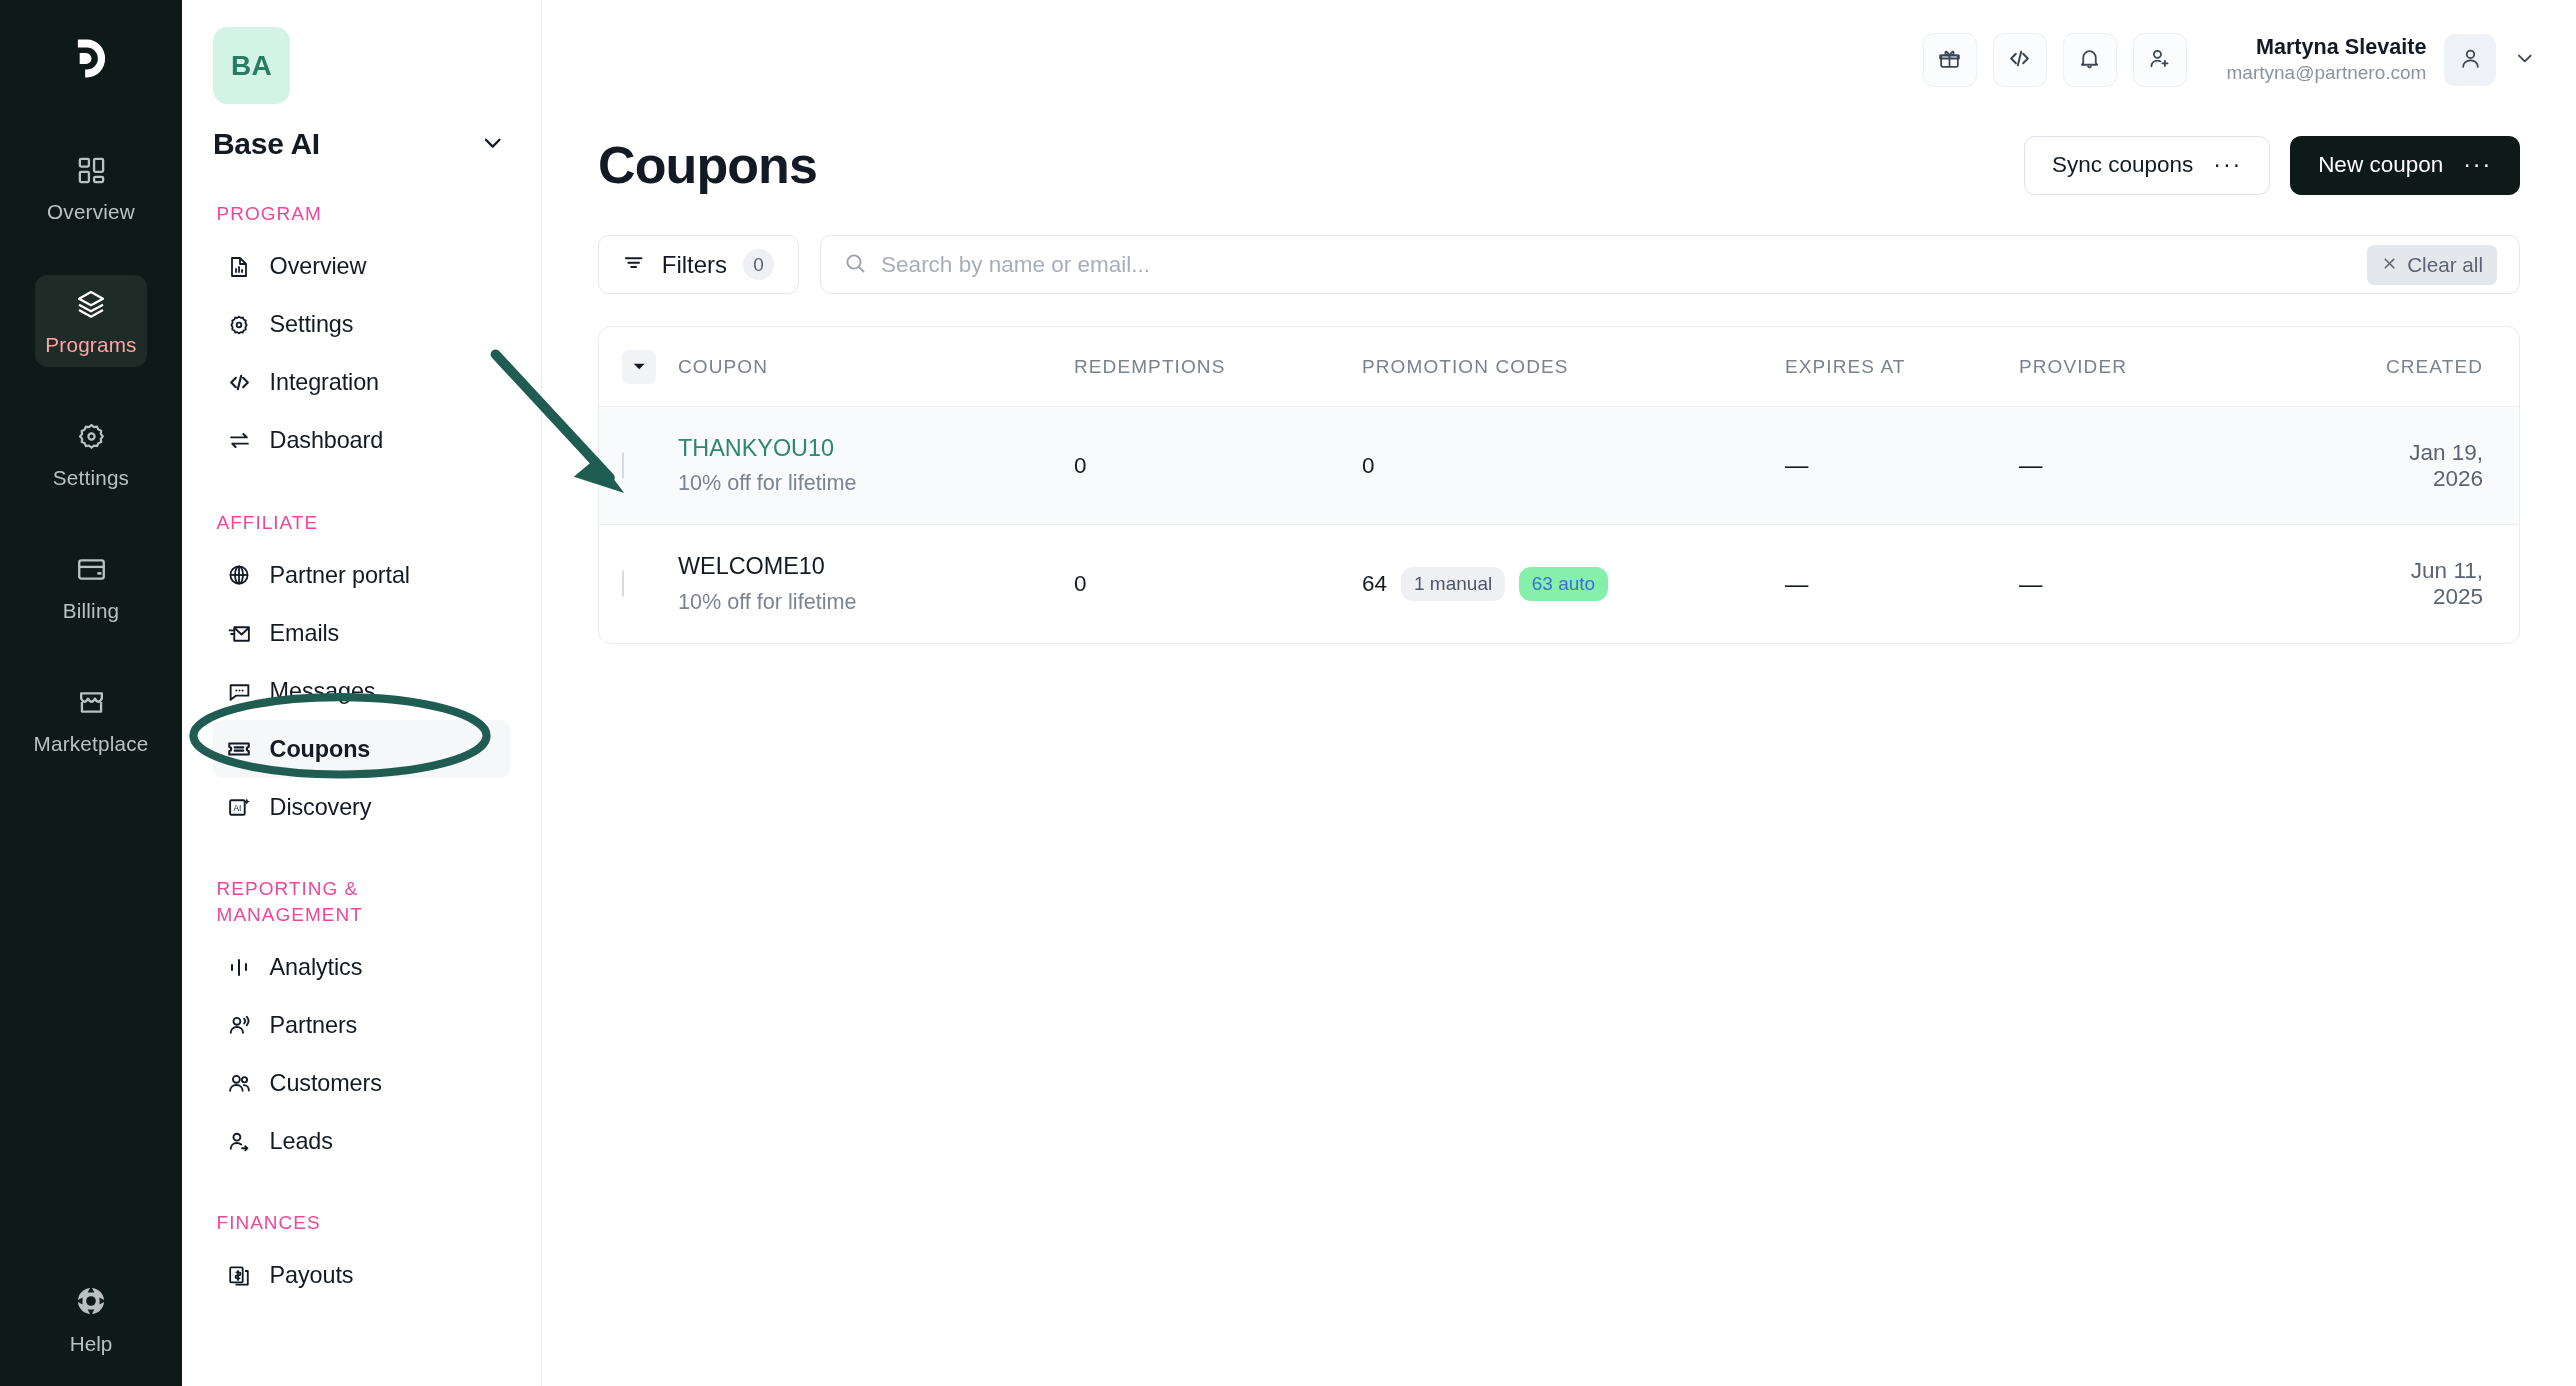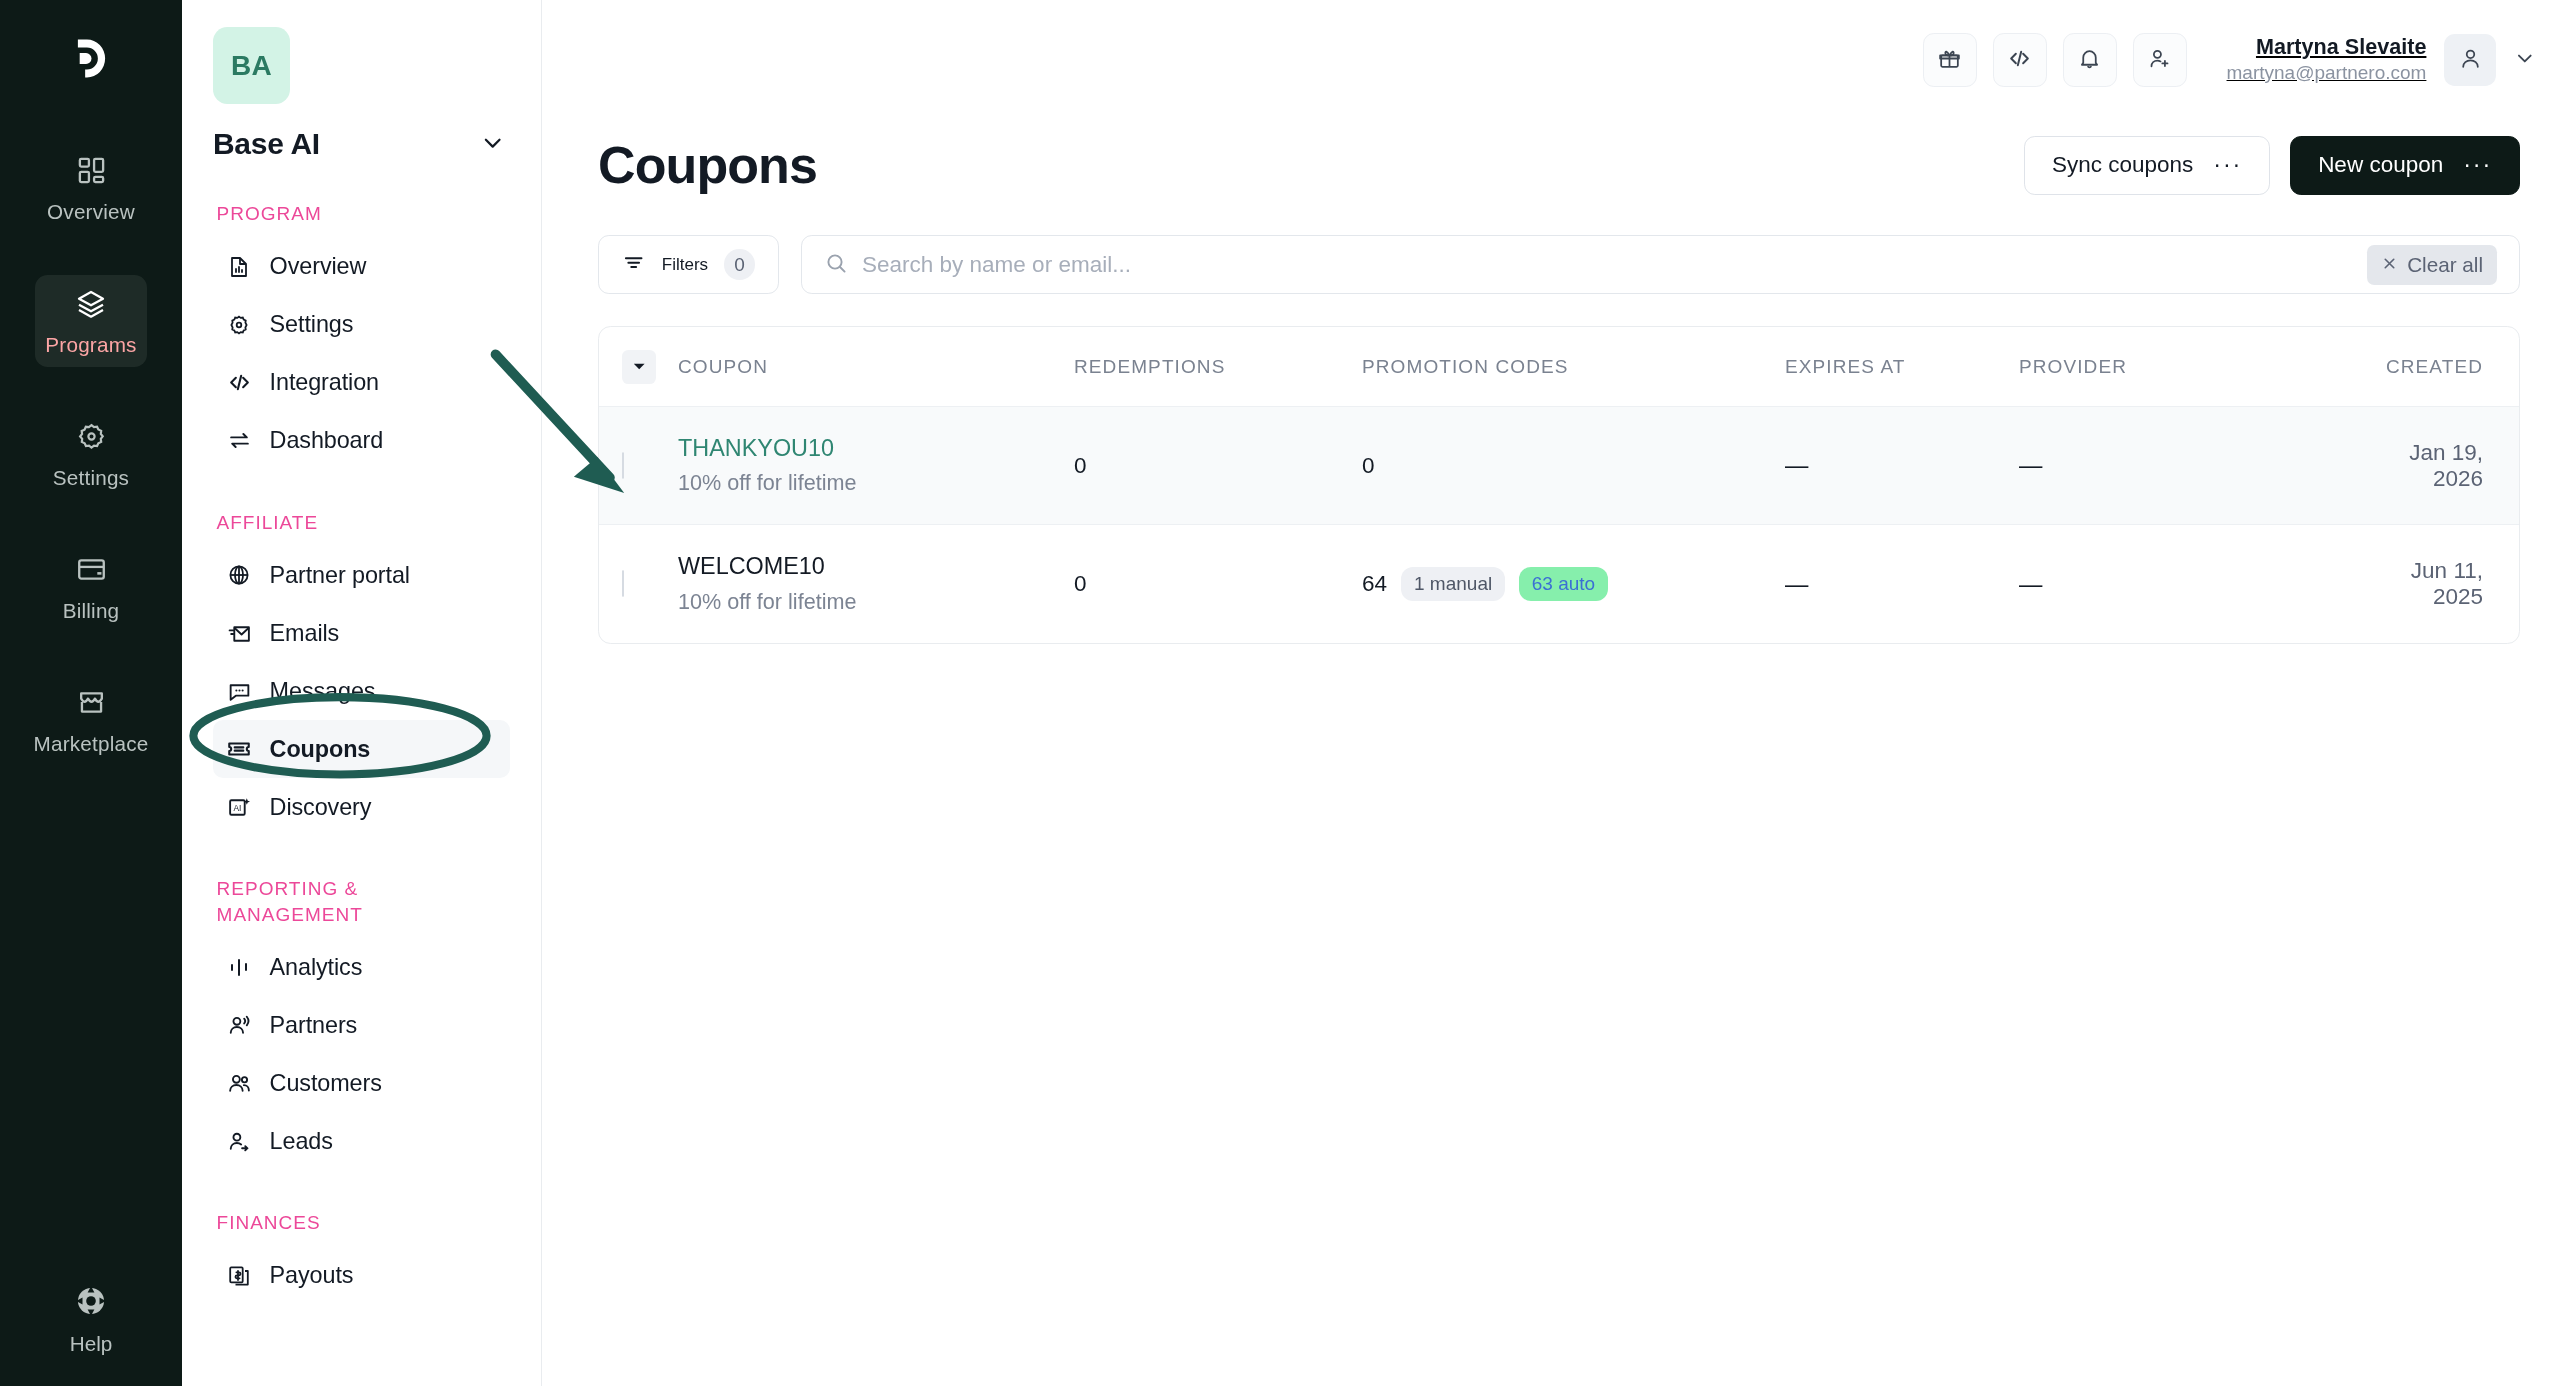--- a/index.html
+++ b/index.html
@@ -76,21 +76,21 @@
   .top-search input {
     border: 0; outline: 0; background: transparent; font-size: 22.5px; color: #131a24;
     font-family: "Liberation Sans", sans-serif; width: 100%;
   }
   .top-search input::placeholder { color: #a7aeba; }
   .top-spacer { flex: 1; }
   .icon-btn {
     width: 54px; height: 54px; border: 0.9px solid #eceff3; border-radius: 10.8px; background: #fbfcfd;
     display: flex; align-items: center; justify-content: center; cursor: pointer; margin-left: 16px;
   }
-  .user-block { display: flex; align-items: center; margin-left: 40px; gap: 18px; cursor: pointer; text-decoration: underline; }
+  .user-block { display: flex; align-items: center; margin-left: 40px; gap: 18px; cursor: pointer; }
   .user-text { text-align: right; }
   .user-name { font-size: 21.6px; font-weight: 700; color: #131a24; line-height: 1.25; }
   .user-mail { font-size: 19px; color: #8b93a1; line-height: 1.3; }
   .avatar-btn {
     width: 52px; height: 52px; border-radius: 10.8px; background: #eef1f5;
     display: flex; align-items: center; justify-content: center;
   }
 
   
   .page-head { display: flex; align-items: center; padding: 16px 56px 0 56px; }
@@ -103,21 +103,21 @@
   .btn-secondary { background: #fff; border: 0.9px solid #dfe3e9; color: #131a24; }
   .btn-primary { background: #0d1a17; border: 0.9px solid #0d1a17; color: #ffffff; }
   .dots { letter-spacing: 1.8px; font-size: 23.4px; line-height: 1; }
 
   
   .toolbar { display: flex; align-items: center; gap: 21.6px; padding: 40px 56px 0 56px; }
   .filters-btn {
     height: 59px; display: flex; align-items: center; gap: 16px; padding: 0 23.4px;
     border: 0.9px solid #e3e7ec; border-radius: 10.8px; background: #fff; cursor: pointer;
   }
-  .filters-label { font-size: 17px; color: #131a24; }
+  .filters-label { font-size: 24px; color: #131a24; }
   .filters-count {
     min-width: 31px; height: 31px; padding: 0 8px; border-radius: 15.3px; background: #eef0f4;
     color: #5b6374; font-size: 19px; display: flex; align-items: center; justify-content: center;
   }
   .search-wrap {
     flex: 1; height: 59px; border: 0.9px solid #e3e7ec; border-radius: 10.8px; background: #fff;
     display: flex; align-items: center; gap: 14.4px; padding: 0 21.6px; min-width: 0;
   }
   .search-wrap input {
     border: 0; outline: 0; background: transparent; flex: 1; min-width: 0;

